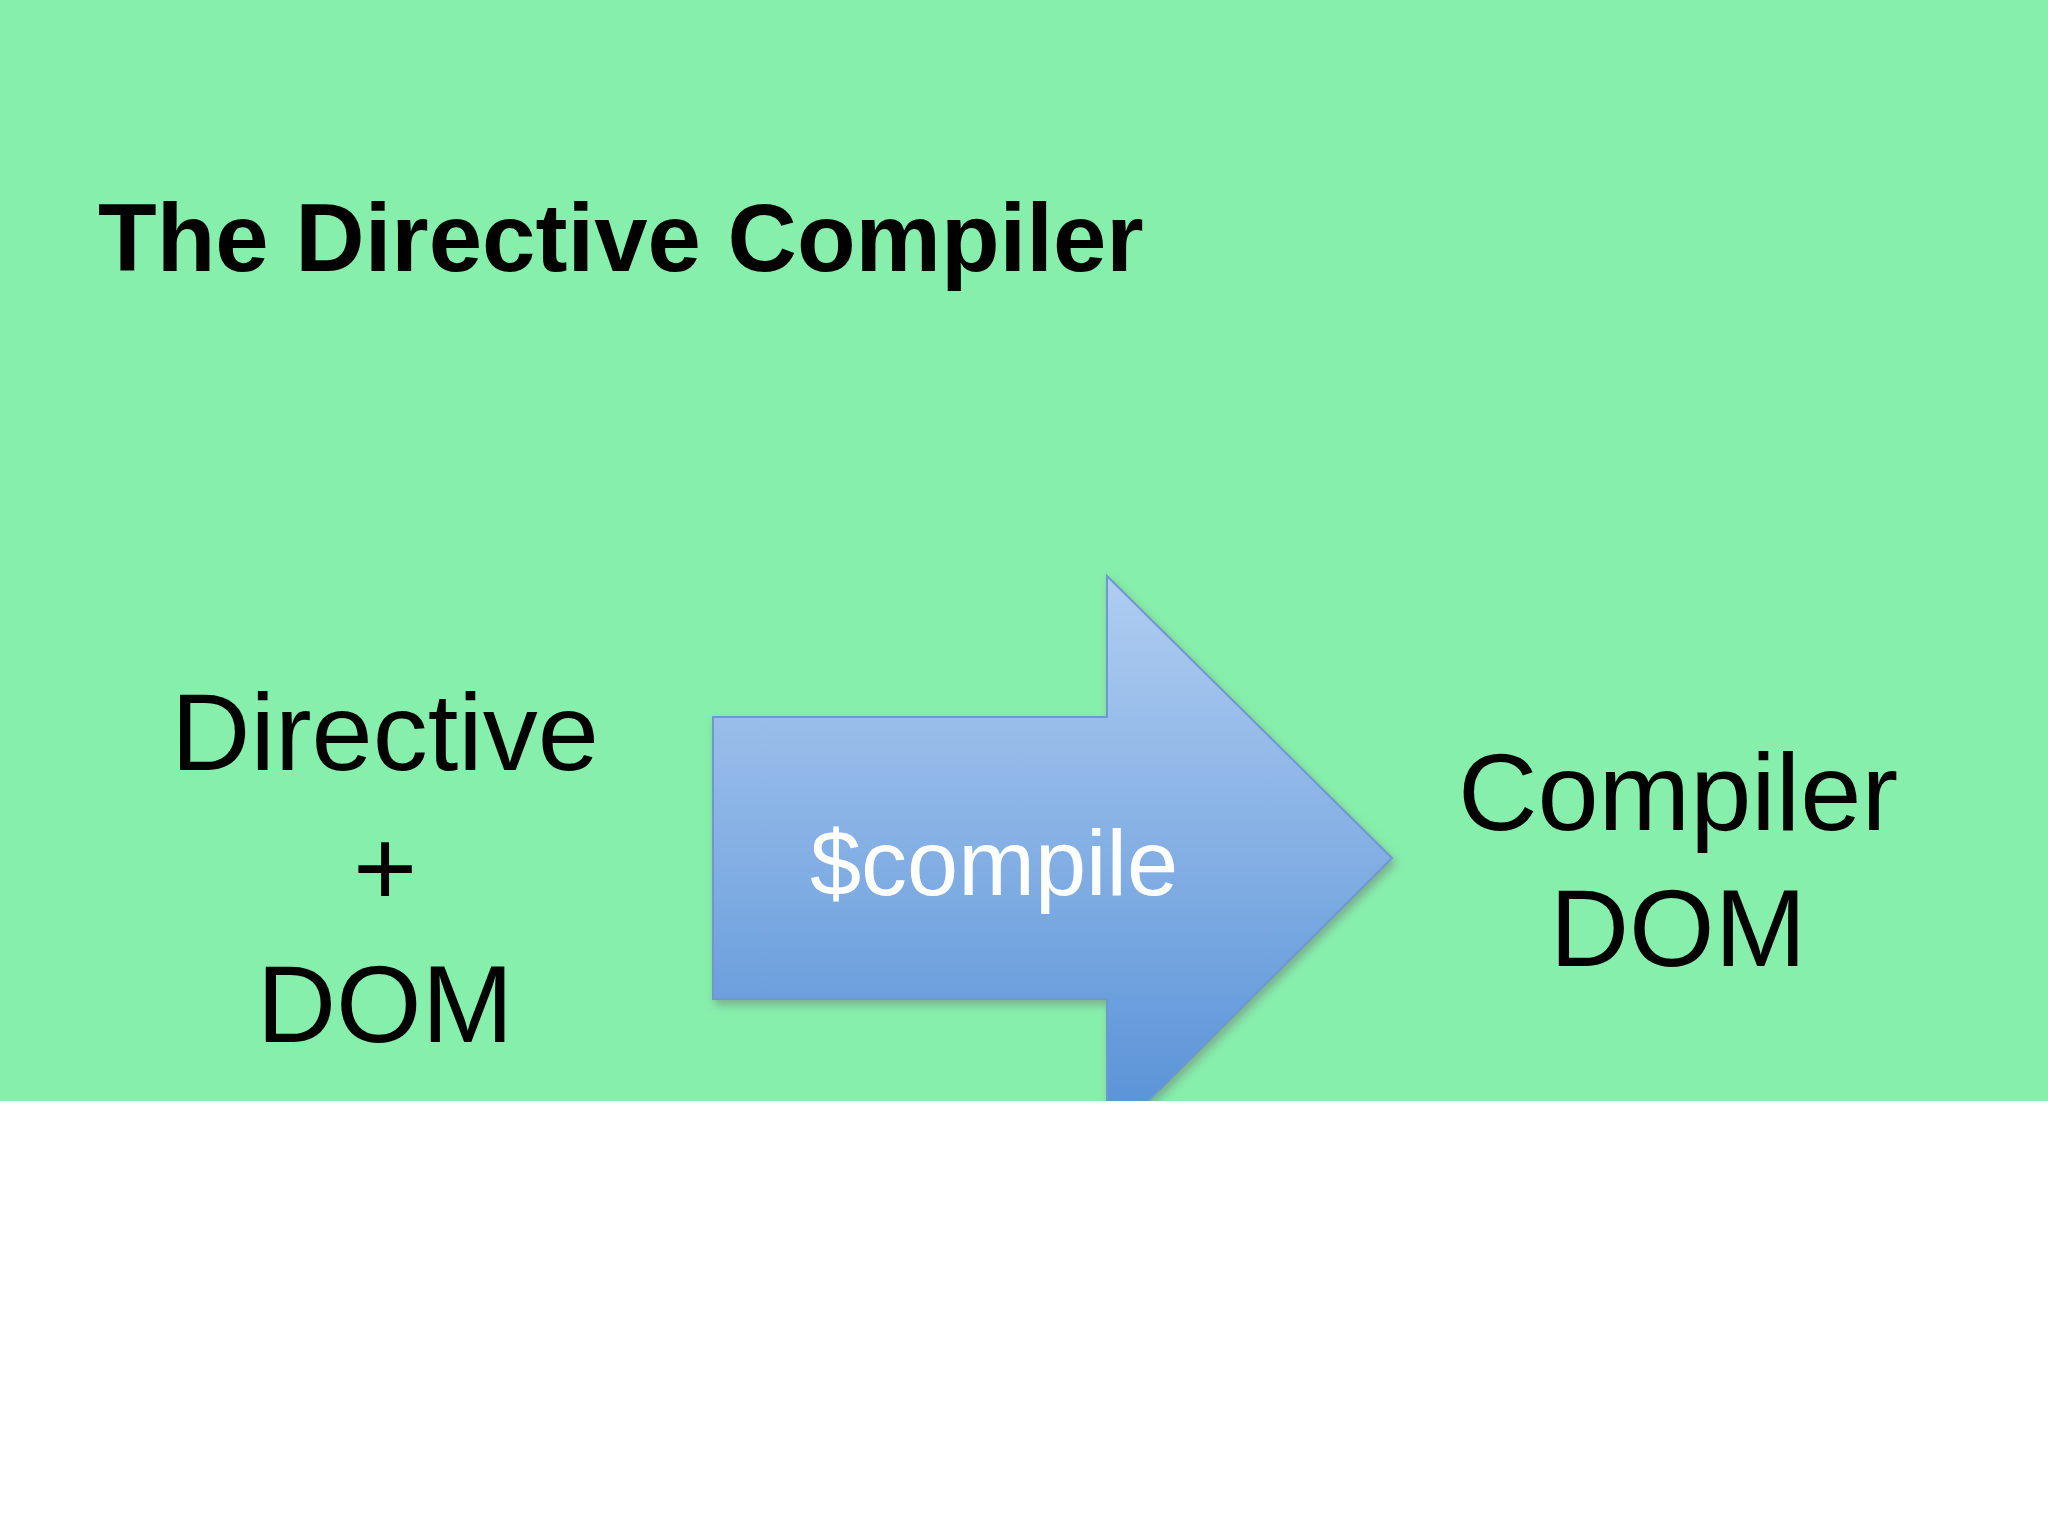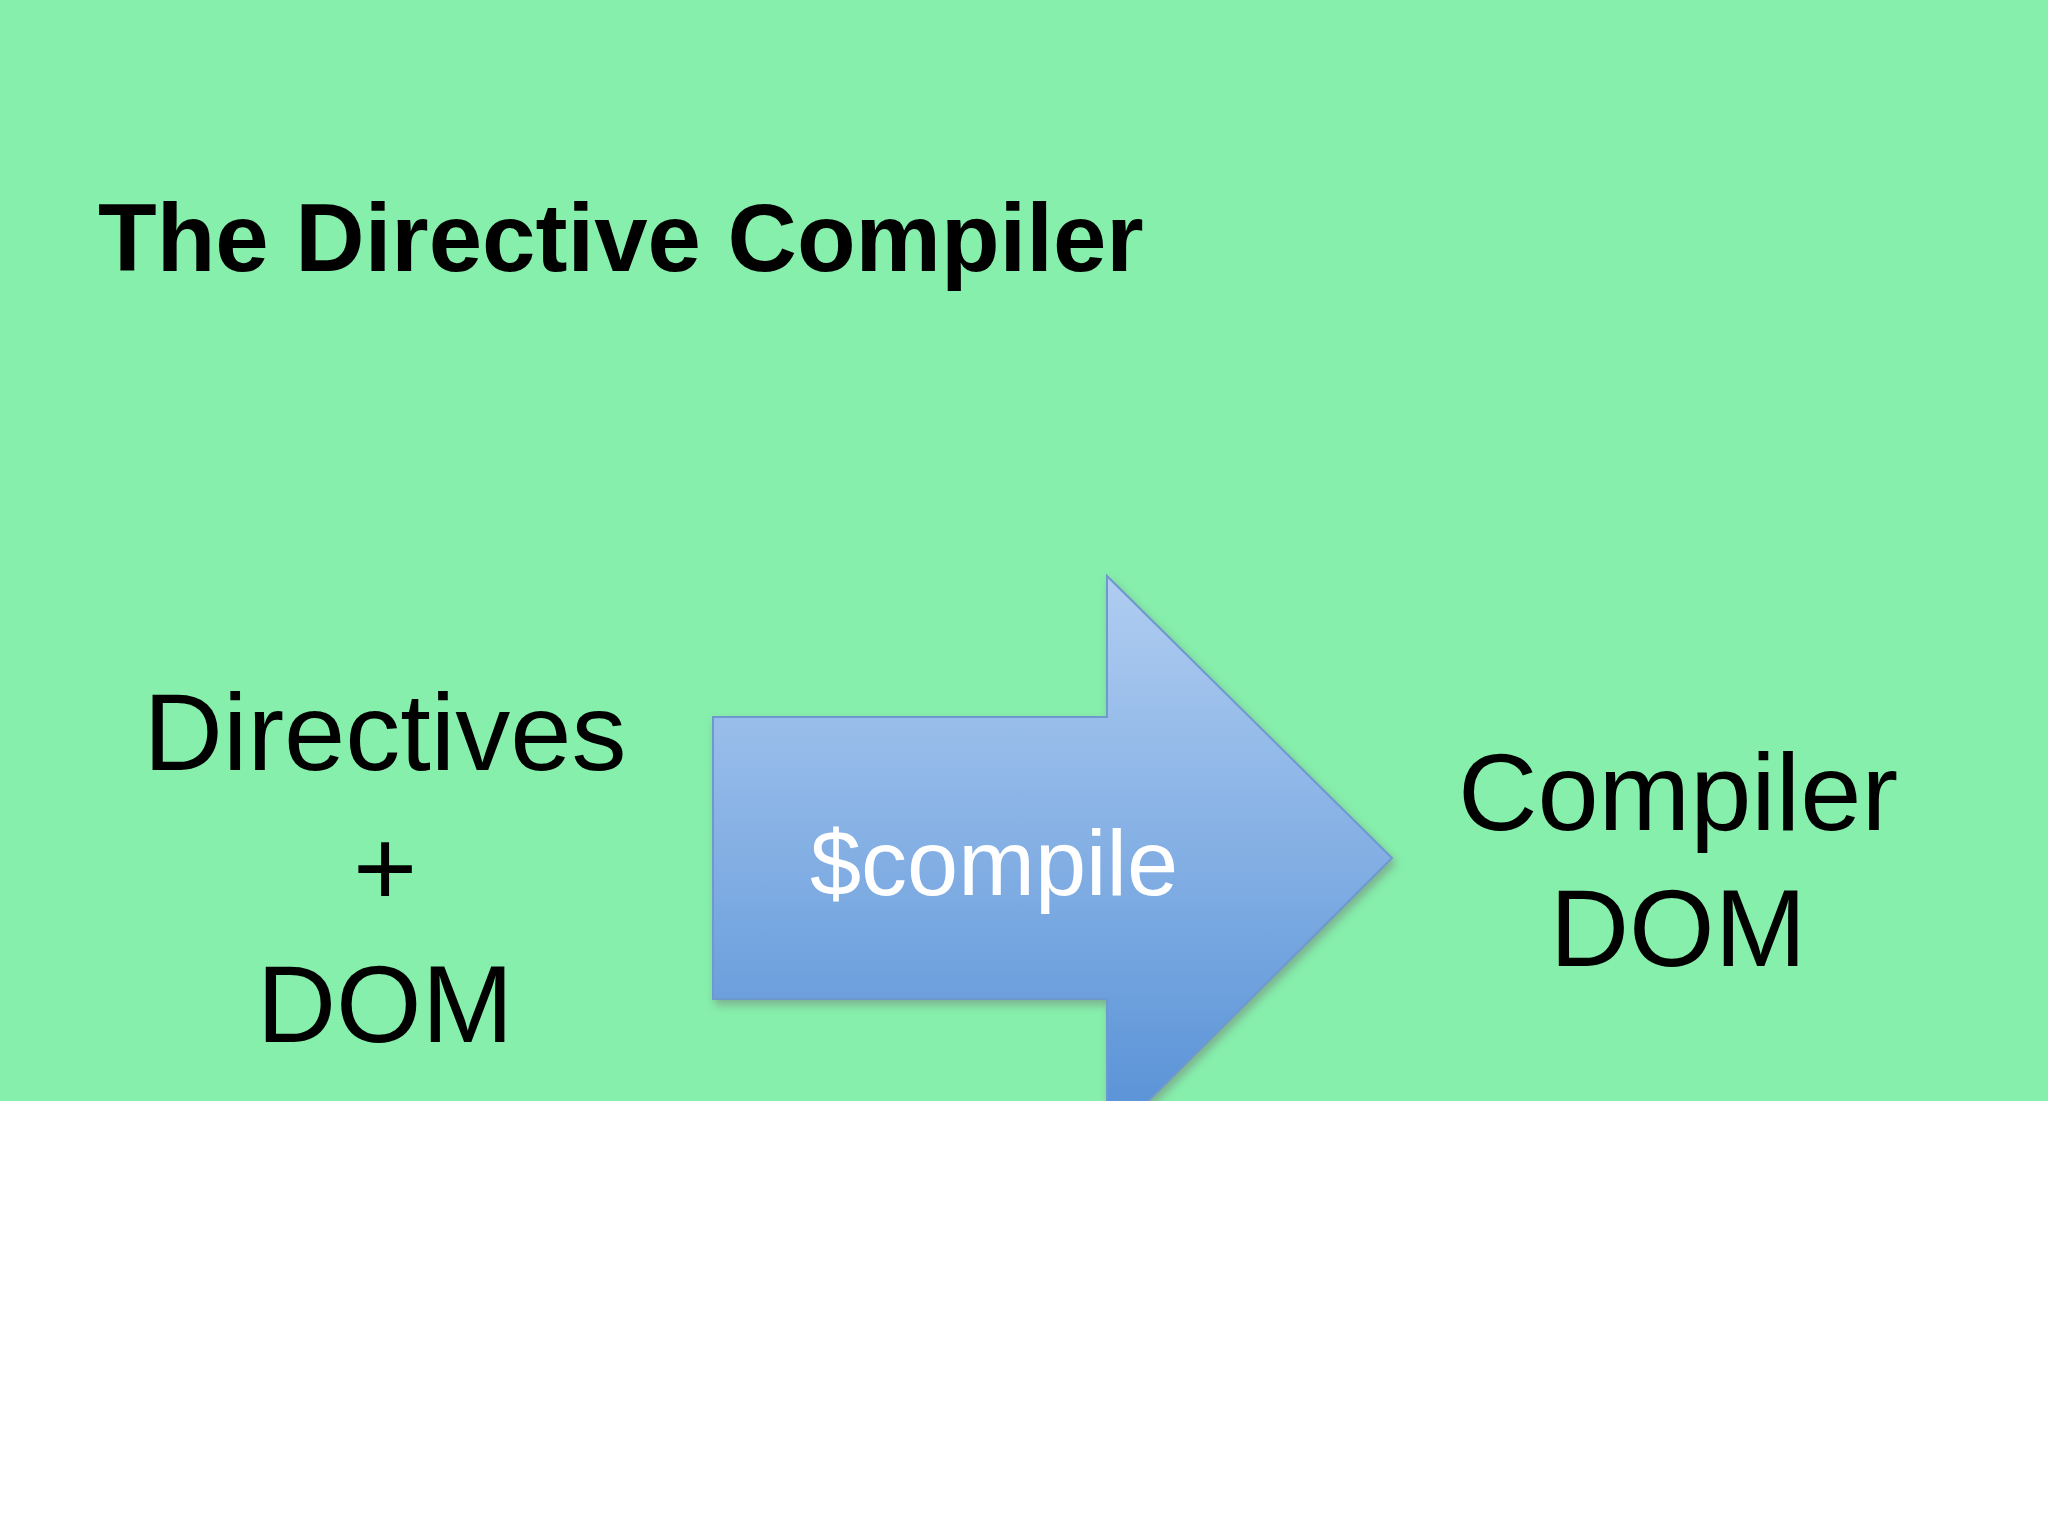--- a/index.html
+++ b/index.html
@@ -62,21 +62,21 @@
   }
 </style>
 </head>
 <body>
 
 <div class="slide">
 
   <h1 class="title">The Directive Compiler</h1>
 
   <div class="io-block input-block">
-    <div>Directives</div>
+    <div>Directive</div>
     <div>+</div>
     <div>DOM</div>
   </div>
 
   <svg class="arrow-svg" viewBox="0 0 2048 1537">
     <defs>
       <linearGradient id="arrowGrad" gradientUnits="userSpaceOnUse" x1="0" y1="576" x2="0" y2="1142">
         <stop offset="0" stop-color="#b0cdf1"></stop>
         <stop offset="1" stop-color="#5590d6"></stop>
       </linearGradient>

